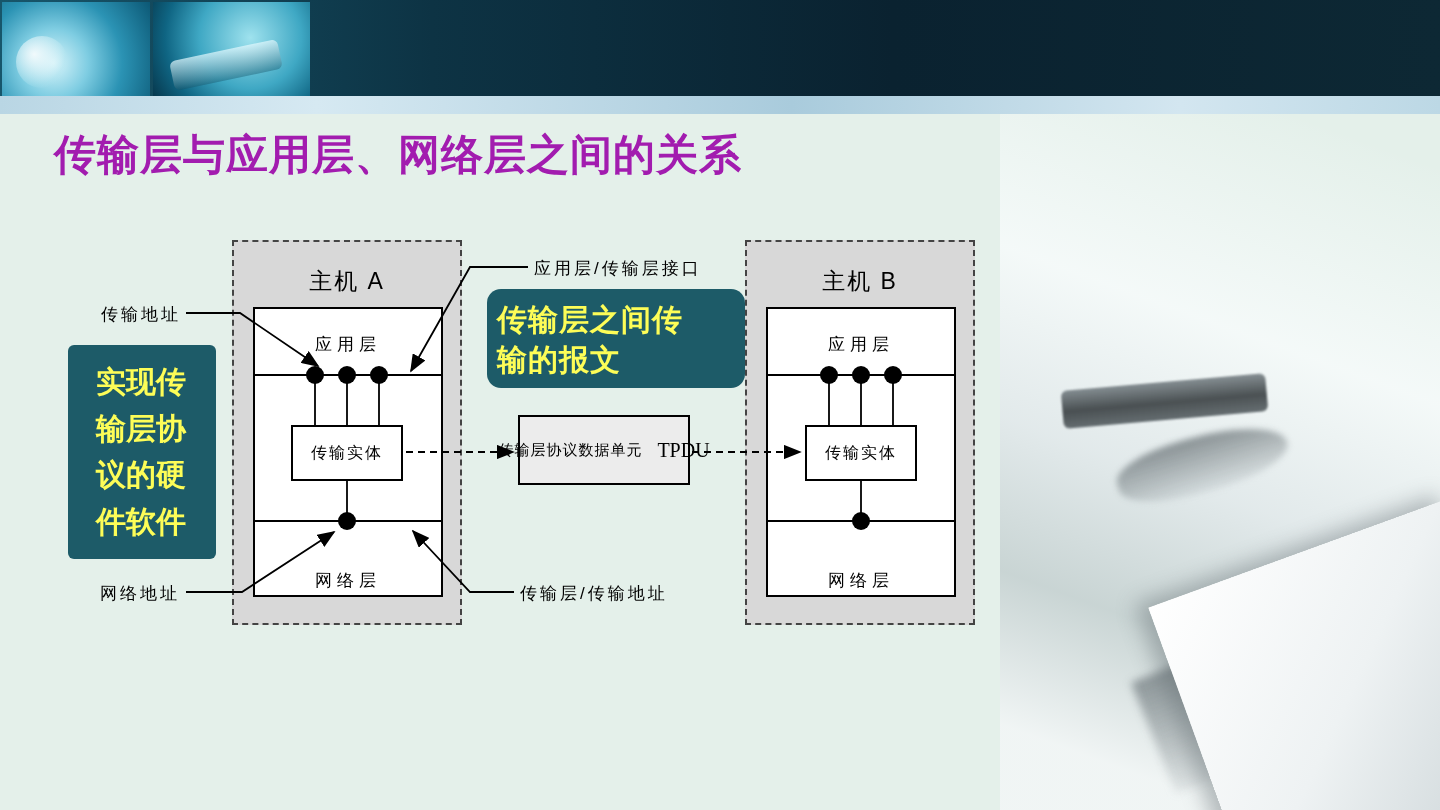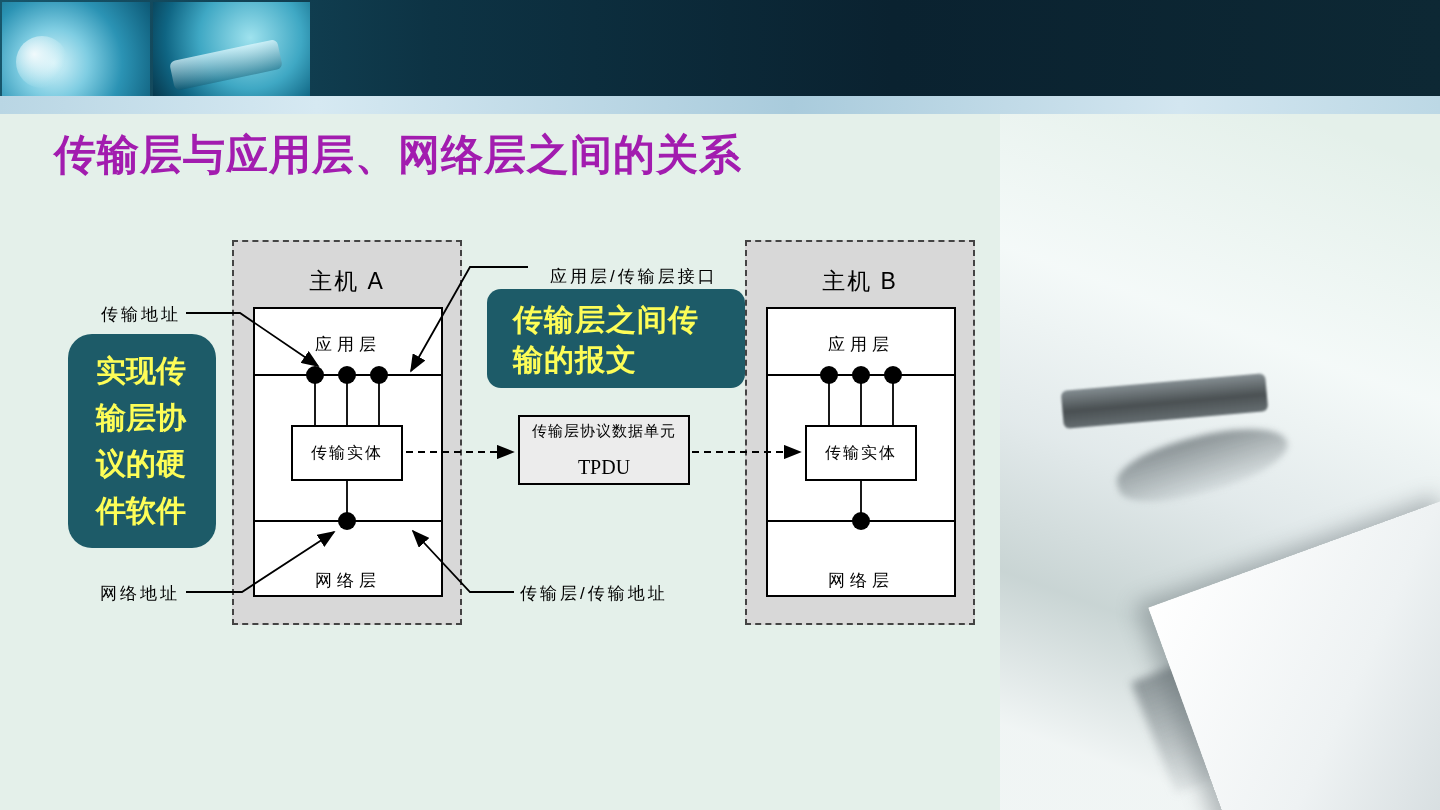--- a/index.html
+++ b/index.html
@@ -59,38 +59,38 @@
   .layer-label{position:absolute;left:0;width:100%;text-align:center;
     font-size:17px;letter-spacing:5px;font-family:Liberation Mono, monospace;}
   .layer-app{top:24px;} .layer-net{top:260px;}
 
   .entity{position:absolute;top:425px;width:112px;height:56px;background:#fff;
     border:2px solid #000;box-sizing:border-box;display:flex;align-items:center;
     justify-content:center;font-size:16px;letter-spacing:2px;}
   .entity-a{left:291px;} .entity-b{left:805px;}
 
   .tpdu{position:absolute;left:518px;top:415px;width:172px;height:70px;background:#ececec;
-    border:2px solid #000;box-sizing:border-box;display:flex;flex-direction:column;
+    border:2px solid #000;box-sizing:border-box;display:flex;flex-direction:row;
     align-items:center;justify-content:center;gap:15px;}
   .tpdu-line1{font-size:15px;letter-spacing:1px;white-space:nowrap;}
   .tpdu-line2{font-family:"Liberation Serif",serif;font-size:20px;}
 
   
   .callout{position:absolute;background:#1d5b68;color:#fdfd57;font-weight:bold;
     box-sizing:border-box;word-break:break-all;}
   .callout-message{left:487px;top:289px;width:258px;height:99px;border-radius:14px;
-    padding:11px 40px 0 26px;font-size:30px;line-height:1.33;letter-spacing:1px;}
-  .callout-impl{left:68px;top:334px;width:148px;height:214px;border-radius:24px;
+    padding:11px 40px 0 10px;font-size:30px;line-height:1.33;letter-spacing:1px;}
+  .callout-impl{left:68px;top:345px;width:148px;height:214px;border-radius:6px;
     padding:14px 8px 0 28px;font-size:30px;line-height:1.55;}
 
   
   .diagram-label{position:absolute;font-size:17px;letter-spacing:3px;white-space:nowrap;}
   .label-taddr{left:101px;top:303px;}
   .label-naddr{left:100px;top:582px;}
-  .label-ati{left:534px;top:265px;margin-left:16px;}
+  .label-ati{left:534px;top:257px;}
   .label-tni{left:520px;top:582px;}
 
   
   .overlay{position:absolute;inset:0;pointer-events:none;}
   .overlay line,.overlay polyline{stroke:#000;stroke-width:1.8;fill:none;}
   .overlay circle{fill:#000;}
 </style>
 </head>
 <body>
 

